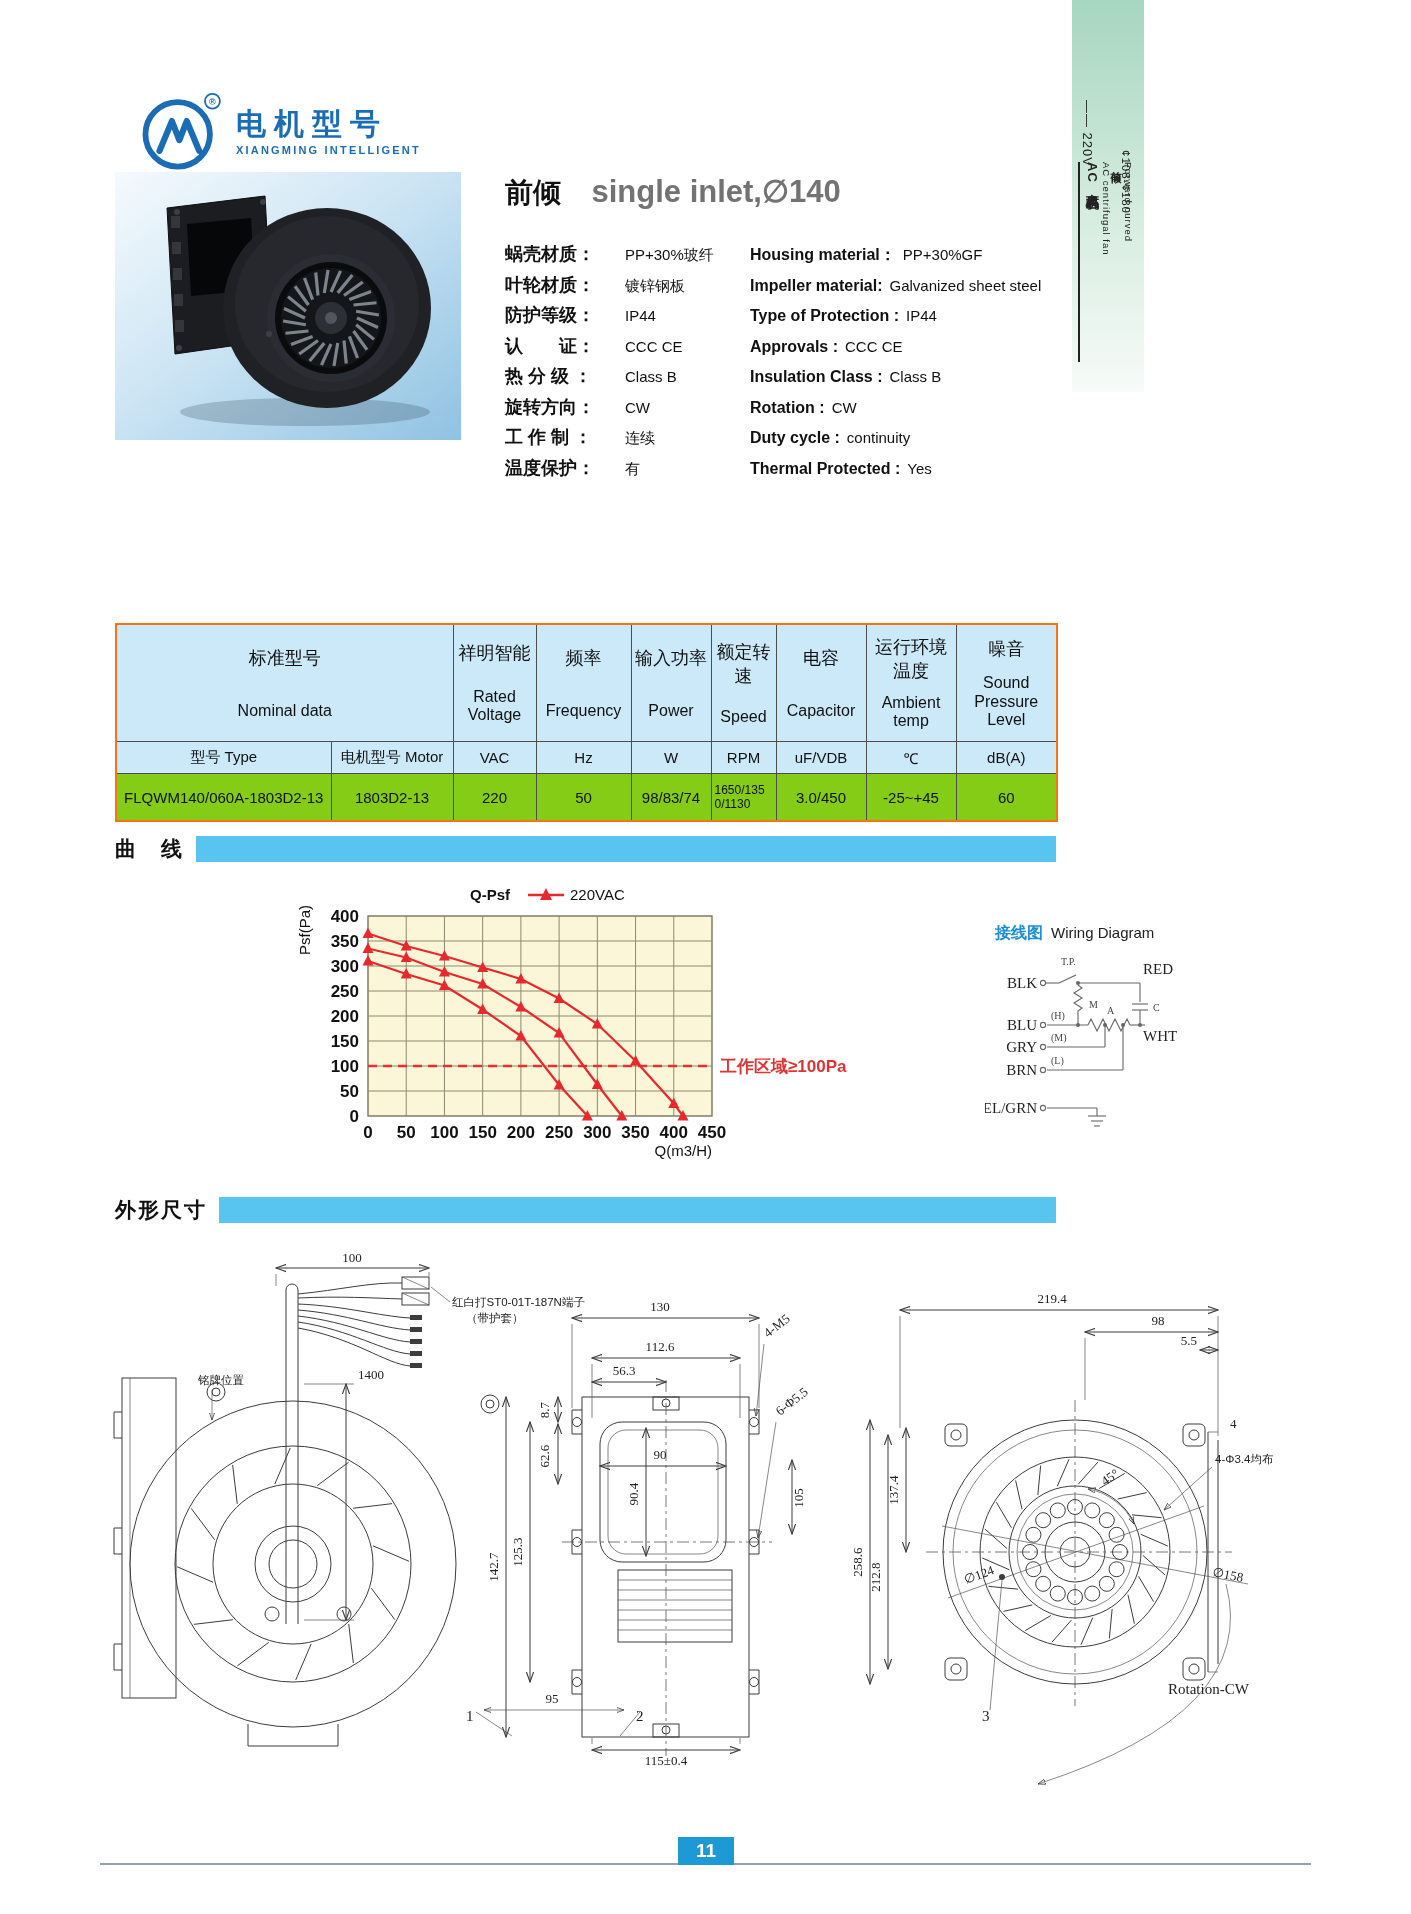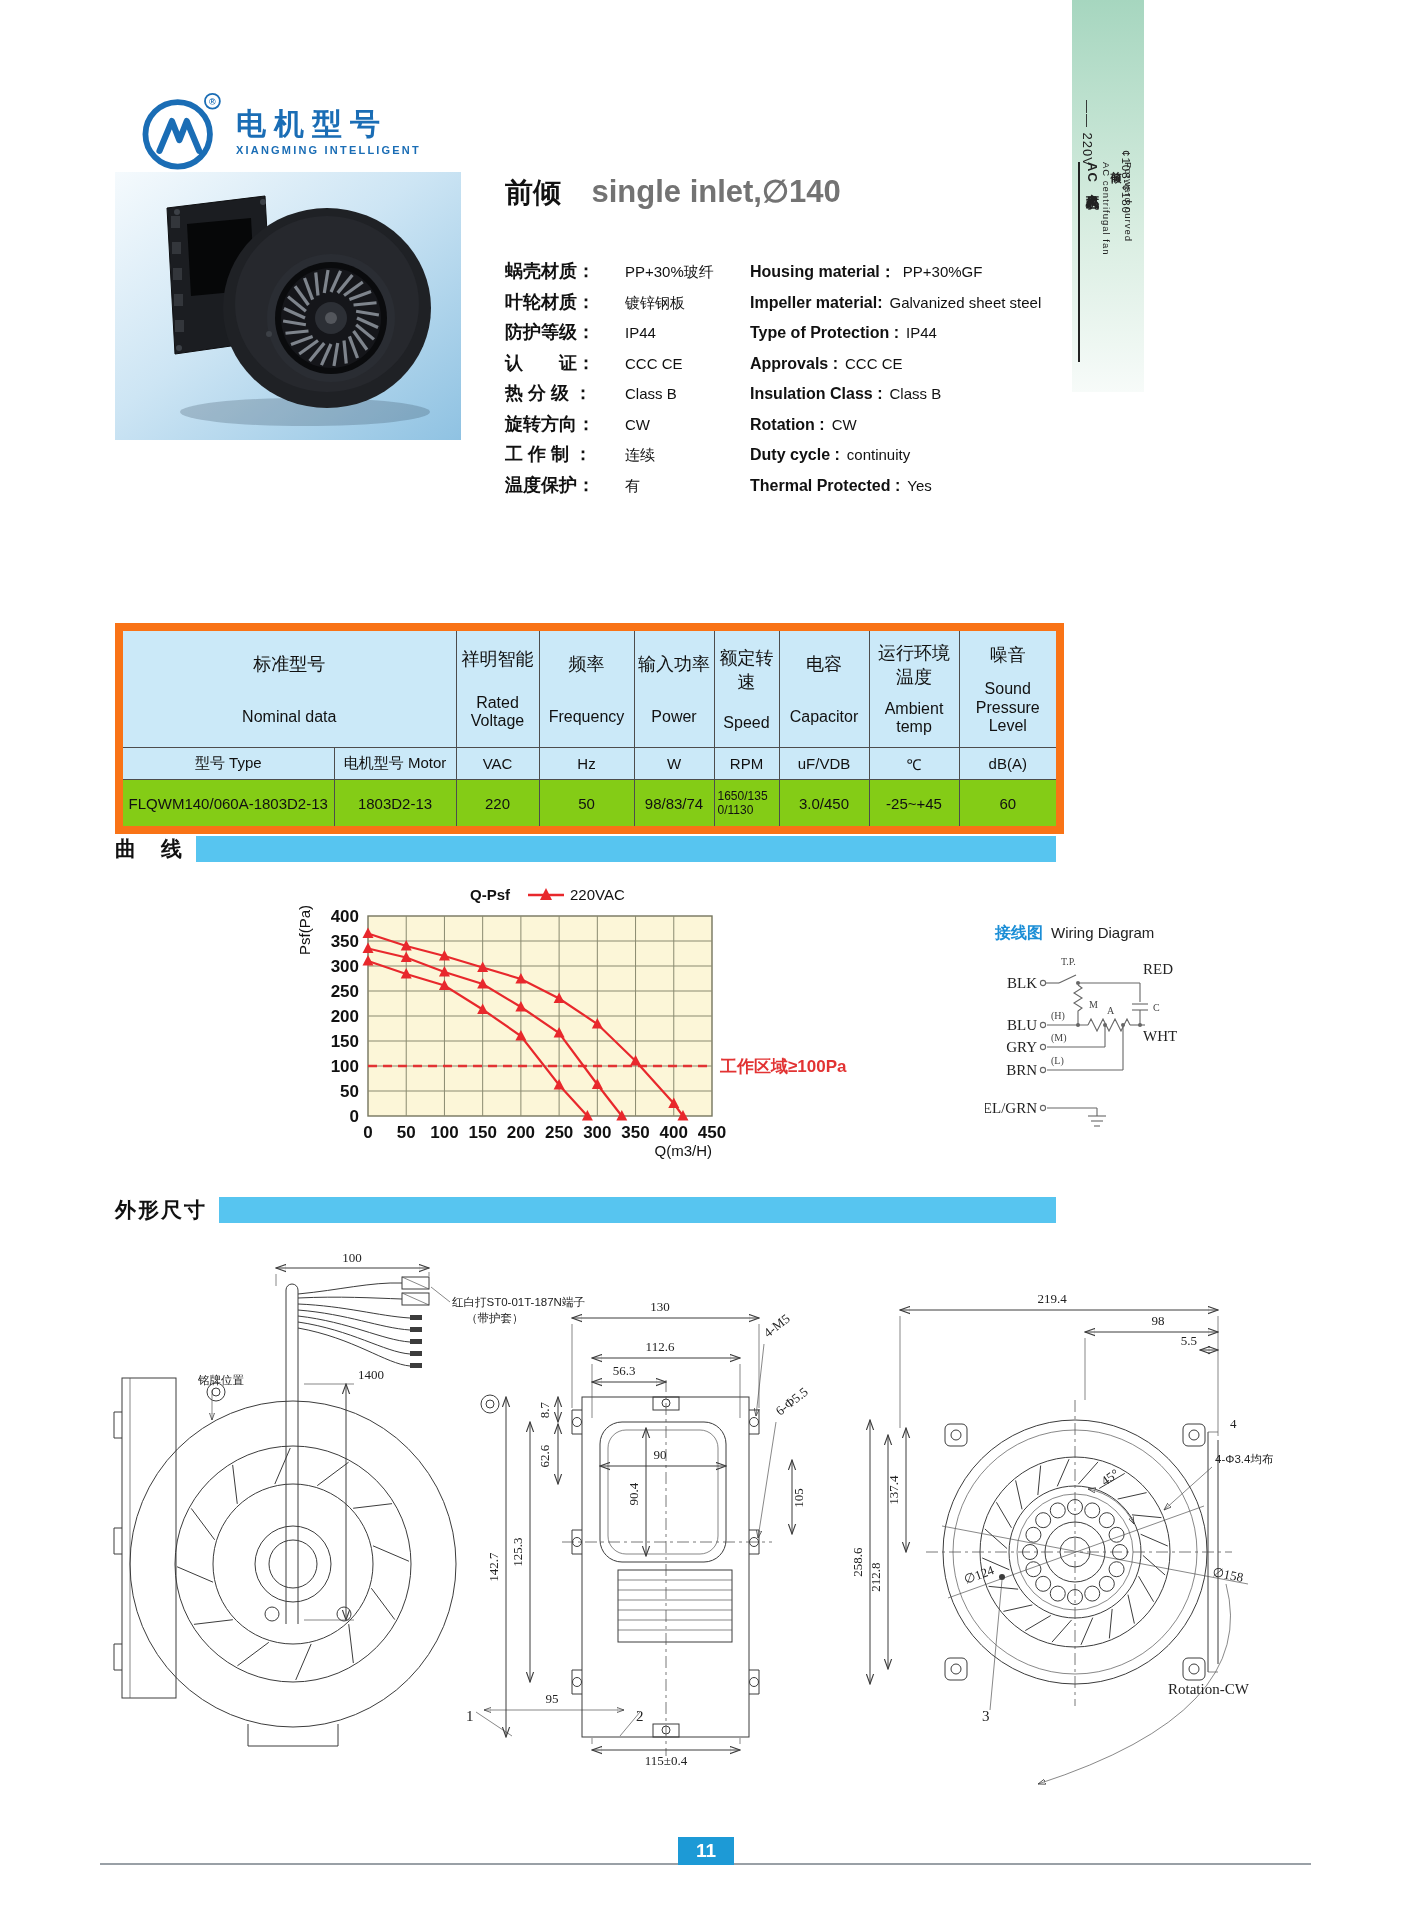--- a/index.html
+++ b/index.html
@@ -29,35 +29,35 @@
   .photo{position:absolute;left:115px;top:172px;width:346px;height:268px;}
 
   
   .title-block{position:absolute;left:505px;top:170px;width:600px;}
   .title-row{line-height:1.2;}
   .t-cn{font-size:41px;font-weight:800;color:#1b74b8;}
   .t-en{font-size:33px;font-weight:400;color:#151515;margin-left:12px;}
   .subtitle{margin-top:2px;line-height:1.3;}
   .s-cn{font-size:28px;font-weight:800;color:#111;}
   .s-en{font-size:31px;font-weight:700;color:#737373;margin-left:26px;}
-  .specs{margin-top:47px;}
+  .specs{margin-top:30px;}
   .spec-row{display:flex;align-items:baseline;height:30.5px;}
   .sp-cl{font-weight:700;font-size:18px;width:120px;white-space:pre;}
   .sp-cv{font-size:15px;width:125px;}
   .sp-el{font-weight:700;font-size:16px;white-space:pre;}
   .sp-ev{font-size:15px;margin-left:7px;}
 
   
   .sec{position:absolute;left:115px;width:941px;display:flex;align-items:center;height:27px;}
   .sec-t{font-size:21px;font-weight:800;letter-spacing:2px;white-space:pre;}
   .sec-bar{flex:1;height:26px;background:#57c5f0;margin-left:12px;}
 
   
   .tech-table{position:absolute;left:115px;top:623px;width:941px;border-collapse:collapse;
-              table-layout:fixed;border:8px solid #f97316;}
+              table-layout:fixed;border:2px solid #f97316;}
   .tech-table th,.tech-table td{border:1px solid #4d4d4d;text-align:center;padding:0;}
   .gh th{background:#cbe9f8;height:116px;font-weight:400;vertical-align:middle;}
   .ghc{display:flex;flex-direction:column;justify-content:space-around;height:106px;padding:5px 2px;}
   .gcn{font-size:18px;}
   .gen{font-size:16px;line-height:1.15;}
   .uh td{background:#cbe9f8;height:31px;font-size:15px;}
   .dr td{height:42px;font-size:15px;background:#84cc16;}
   .dr td.rpm{font-size:12px;text-align:left;padding:2px 3px;word-break:break-all;line-height:1.2;}
 
   

